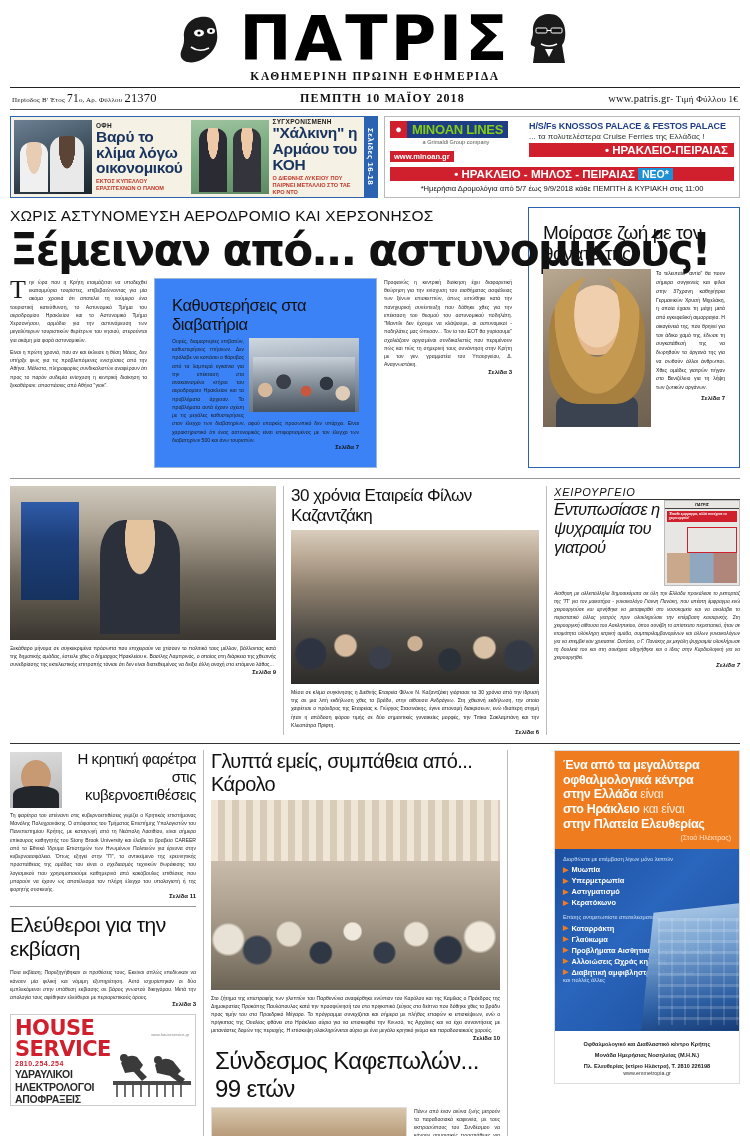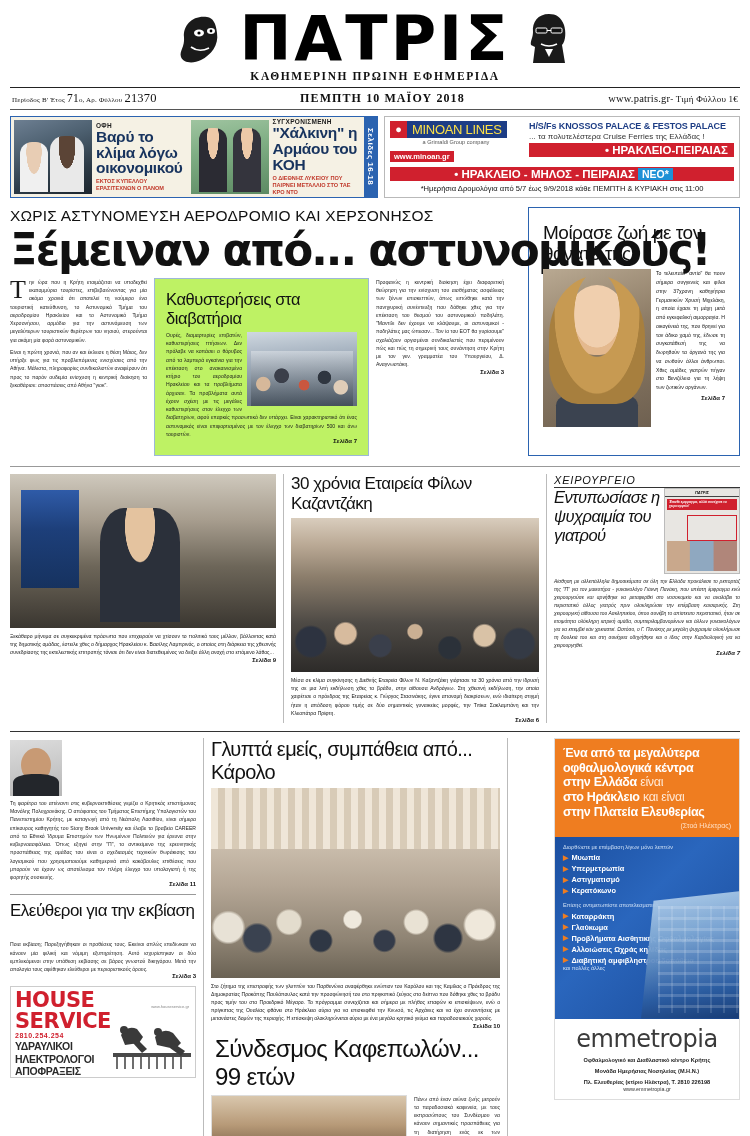--- a/index.html
+++ b/index.html
@@ -93,51 +93,51 @@
     padding: 4px 5px; display: flex; flex-direction: column; justify-content: space-between;
   }
   .mn-top { display: flex; gap: 7px; }
   .mn-logo-wrap { flex: 0 0 132px; }
   .mn-logo { display: flex; align-items: center; }
   .mn-logo-mark {
     width: 17px; height: 17px; background: #d0202e; color: #fff;
     display: flex; align-items: center; justify-content: center; font-size: 11px;
   }
   .mn-logo-text {
-    background: #1d3d85; color: #fde047; font-weight: 400; font-size: 13px;
+    background: #1d3d85; color: #84cc16; font-weight: 700; font-size: 13px;
     padding: 1px 5px; letter-spacing: -.3px;
   }
   .mn-grimaldi { font-size: 5.6px; color: #555; text-align: center; margin-top: 1px; }
   .mn-url { background: #d0202e; color: #fff; font-size: 7.5px; font-weight: 700; padding: 1px 4px; display: inline-block; margin-top: 3px; }
   .mn-right { flex: 1; }
   .mn-title { font-size: 9px; font-weight: 700; color: #1d3d85; letter-spacing: -.1px; }
   .mn-tag { font-size: 8px; color: #333; margin-top: 1px; }
   .mn-route {
     background: #d0202e; color: #fff; font-weight: 700; font-size: 11.5px;
     text-align: right; padding: 1px 6px; margin-top: 2px;
   }
   .mn-route2 { text-align: center; padding-left: 9px; }
   .mn-neo { background: #1e90d6; padding: 0 4px; margin-left: 3px; font-size: 10.5px; }
   .mn-foot { font-size: 7.6px; text-align: center; color: #111; }
 
   
-  .lead-row { display: flex; gap: 24px; margin-top: 9px; }
+  .lead-row { display: flex; gap: 16px; margin-top: 9px; }
   .lead-left { flex: 1; min-width: 0; }
   .kicker { font-size: 15.5px; letter-spacing: .2px; color: #111; }
   .mega-head {
     font-family: "DejaVu Sans", sans-serif;
     font-weight: 700; font-size: 45px; line-height: 1.0;
     letter-spacing: -2px; margin-top: 2px; white-space: nowrap;
     transform: scaleX(0.97); transform-origin: left center;
   }
 
   
   .lead-cols { display: flex; gap: 7px; margin-top: 6px; }
   .col-a { flex: 0 0 137px; }
-  .col-b { flex: 1; border: 1px solid #9db8d8; padding: 11px; background: #bef264; }
+  .col-b { flex: 1; border: 1px solid #9db8d8; padding: 17px; background: #3b82f6; }
   .col-c { flex: 0 0 128px; }
   .body-text { font-size: 5.1px; line-height: 1.62; text-align: justify; color: #1a1a1a; }
   .body-text.sm { font-size: 4.9px; }
   .dropcap::first-letter {
     float: left; font-size: 26px; line-height: 0.82; padding: 1px 3px 0 0; font-weight: 400;
     font-family: "Liberation Serif", serif;
   }
   .sub-head { font-size: 16.5px; letter-spacing: -.4px; color: #111; margin-bottom: 3px; }
   .pg-right { text-align: right; font-weight: 700; font-size: 6px; }
 
@@ -244,21 +244,21 @@
   }
   .face-thumb::before {
     content:""; position:absolute; left:50%; top:14%; transform:translateX(-50%);
     width:30px; height:34px; border-radius:50%; background:#c89a74;
   }
   .face-thumb::after {
     content:""; position:absolute; left:50%; bottom:0; transform:translateX(-50%);
     width:46px; height:22px; border-radius: 40% 40% 0 0; background:#23262b;
   }
   .b1-head { font-size: 15px; line-height: 1.2; text-align: right; letter-spacing: -.4px; }
-  .b1-head2 { font-size: 17px; letter-spacing: -.5px; margin-bottom: 19px; }
+  .b1-head2 { font-size: 21px; letter-spacing: -.5px; margin-bottom: 7px; }
   .divider-b { border-top: 1px solid #999; margin: 7px 0 6px; }
 
   .house-ad {
     border: 1px solid #ccc; background: #fff; padding: 3px 4px 4px; position: relative; overflow: hidden; height: 92px;
   }
   .ha-title { font-family:"DejaVu Sans", sans-serif; font-weight:700; color:#d0202e; font-size:21px; letter-spacing:-.5px; line-height:1; }
   .ha-phone { color:#d0202e; font-weight:700; font-size:7px; letter-spacing:.5px; }
   .ha-url { position:absolute; right:6px; top:17px; font-size:4px; color:#888; }
   .ha-list { font-weight:700; font-size:10.5px; line-height:1.18; color:#2a2a2a; letter-spacing:-.3px; margin-top:1px; }
   .ha-art { position:absolute; right:2px; top:22px; width:82px; height:62px; opacity:.92; }
@@ -491,20 +491,21 @@
       <p class="body-text sm" style="margin-top:4px">Αίσθηση με αλλεπάλληλα δημοσιεύματα σε όλη την Ελλάδα προκάλεσε το ρεπορτάζ της "Π" για τον μαιευτήρα - γυναικολόγο Γιάννη Πανάκη, που υπέστη έμφραγμα ενώ χειρουργούσε και αρνήθηκε να μεταφερθεί στο νοσοκομείο και να αναλάβει το περιστατικό άλλος γιατρός πριν ολοκληρώσει την επέμβαση καισαρικής. Στη χειρουργική αίθουσα του Ασκληπιείου, όπου συνέβη το απίστευτο περιστατικό, ήταν σε ετοιμότητα ολόκληρη ιατρική ομάδα, συμπεριλαμβανομένων και άλλων γυναικολόγων για να επεμβεί εάν χρειαστεί. Ωστόσο, ο Γ. Πανάκης με μεγάλη ψυχραιμία ολοκλήρωσε τη δουλειά του και στη συνέχεια οδηγήθηκε και ο ίδιος στην Καρδιολογική για να χειρουργηθεί.</p>
       <div class="pg-right">Σελίδα 7</div>
     </div>
   </div>
 
   <div class="bottom">
 
     <div class="b1">
       <div>
         <div class="face-thumb"></div>
+        <div class="b1-head">Η κρητική φαρέτρα στις κυβερνοεπιθέσεις</div>
         <p class="body-text" style="margin-top:4px; clear:both">Τη φαρέτρα του απέναντι στις κυβερνοεπιθέσεις γεμίζει ο Κρητικός επιστήμονας Μανόλης Πολυχρονάκης. Ο απόφοιτος του Τμήματος Επιστήμης Υπολογιστών του Πανεπιστημίου Κρήτης, με καταγωγή από τη Νεάπολη Λασιθίου, είναι σήμερα επίκουρος καθηγητής του Stony Brook University και έλαβε το βραβείο CAREER από το Εθνικό Ίδρυμα Επιστημών των Ηνωμένων Πολιτειών για έρευνα στην κυβερνοασφάλεια. Όπως εξηγεί στην "Π", το αντικείμενο της ερευνητικής προσπάθειας της ομάδας του είναι ο σχεδιασμός τεχνικών θωράκισης του λογισμικού που χρησιμοποιούμε καθημερινά από κακόβουλες επιθέσεις που μπορούν να έχουν ως αποτέλεσμα τον πλήρη έλεγχο του υπολογιστή ή της φορητής συσκευής.</p>
         <div class="pg-right">Σελίδα 11</div>
       </div>
 
       <div class="divider-b"></div>
 
       <div>
         <div class="b1-head2">Ελεύθεροι για την εκβίαση</div>
         <p class="body-text">Ποια εκβίαση; Παρεξηγήθηκαν οι προθέσεις τους. Εκείνοι απλώς επεδίωκαν να κάνουν μία φιλική και νόμιμη εξυπηρέτηση. Αυτό ισχυρίστηκαν οι δύο εμπλεκόμενοι στην υπόθεση εκβίασης σε βάρος γνωστού δικηγόρου. Μετά την απολογία τους αφέθηκαν ελεύθεροι με περιοριστικούς όρους.</p>
         <div class="pg-right">Σελίδα 3</div>
@@ -608,21 +609,20 @@
               <span>Αλλοιώσεις Ωχράς κηλίδας</span>
             </div>
           <div class="emm-li">
               <span class="arr">▶</span>
               <span>Διαβητική αμφιβληστροειδοπάθεια</span>
             </div>
           <div class="emm-intro">και πολλές άλλες</div>
         </div>
 
         <div class="emm-white">
-          <div class="emm-brand">emmetropia</div>
           <div class="emm-sub">Οφθαλμολογικό και Διαθλαστικό κέντρο Κρήτης</div>
           <div class="emm-sub">Μονάδα Ημερήσιας Νοσηλείας (Μ.Η.Ν.)</div>
           <div class="emm-addr">Πλ. Ελευθερίας (κτίριο Ηλέκτρα), Τ. 2810 226198</div>
           <div class="emm-web">www.emmetropia.gr</div>
         </div>
       </div>
     </div>
   </div>
 
 </div>

